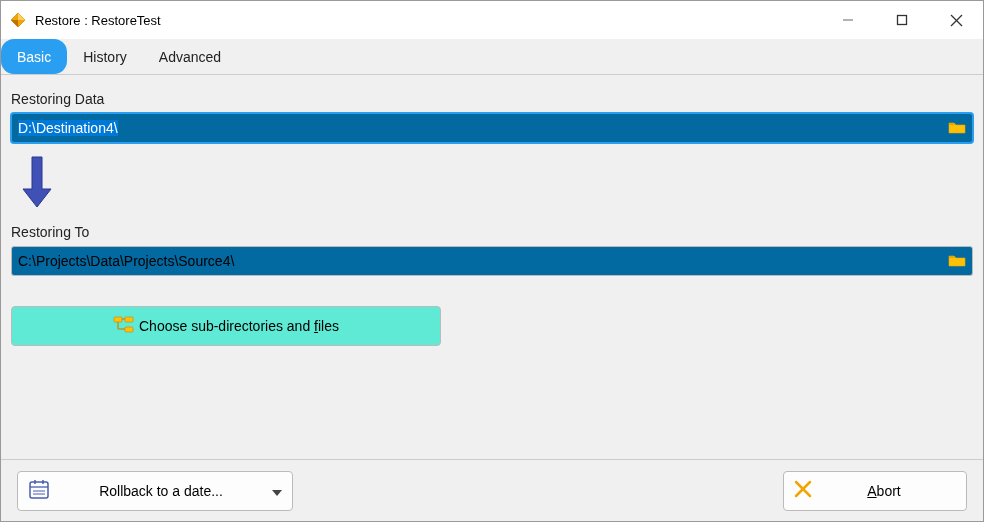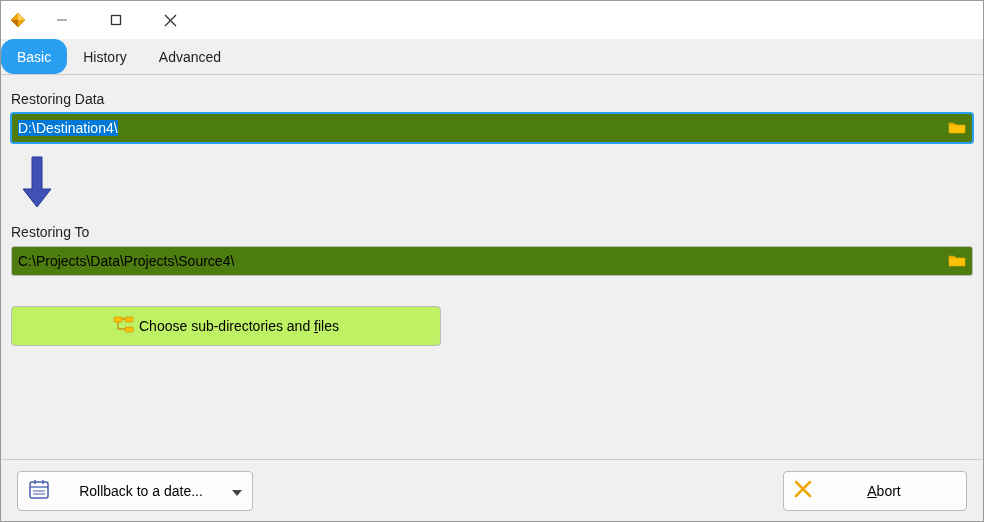--- a/index.html
+++ b/index.html
@@ -68,21 +68,21 @@
   .label {
     font-size: 14px;
     color: #222;
     margin-bottom: 6px;
   }
 
   .path-input {
     display: flex;
     align-items: center;
     height: 30px;
-    background: #4d7c0f;
+    background: #0369a1;
     border: 1px solid #bbb;
     border-radius: 3px;
     padding: 0 6px;
   }
   .path-input.focused {
     border: 1px solid #2a9ef1;
     box-shadow: 0 0 0 1px #2a9ef1;
   }
   .path-input span.sel {
     background: #0078d7;
@@ -105,21 +105,21 @@
     margin: 12px 0 12px 10px;
   }
 
   
   .choose-btn {
     margin-top: 30px;
     width: 430px;
     height: 40px;
     border: 1px solid #bbb;
     border-radius: 4px;
-    background: #bef264;
+    background: #5eead4;
     display: flex;
     align-items: center;
     justify-content: center;
     gap: 4px;
     cursor: pointer;
   }
 
   
   .bottombar {
     position: absolute;
@@ -137,21 +137,21 @@
     height: 40px;
     border: 1px solid #bbb;
     border-radius: 4px;
     background: #fdfdfd;
     display: flex;
     align-items: center;
     cursor: pointer;
     padding: 0 10px;
   }
   .btn-rollback {
-    width: 236px;
+    width: 276px;
   }
   .btn-rollback .blabel { flex: 1; text-align: center; }
   .btn-restore {
     width: 246px;
     border: 1px solid #2a9ef1;
     box-shadow: 0 0 0 1px #2a9ef1;
     justify-content: center;
   }
   .btn-restore .blabel { flex: 1; text-align: center; }
   .btn-abort {
@@ -166,20 +166,21 @@
 <body>
 
 <div class="titlebar">
   <span class="app-icon">
     <svg width="18" height="18" viewBox="0 0 18 18">
       <polygon points="9,2 16,9 9,16 2,9" fill="#f0a500" stroke="#d08000" stroke-width="0.7"></polygon>
       <polygon points="9,2 16,9 9,9" fill="#ffd060"></polygon>
       <polygon points="2,9 9,9 9,16" fill="#c07000"></polygon>
     </svg>
   </span>
+  <span class="title">Restore : RestoreTest</span>
   <div class="winbtns">
     <div class="winbtn">
       <svg width="12" height="12">
           <line x1="1" y1="6" x2="11" y2="6" stroke="#888" stroke-width="1.3"></line>
         </svg>
     </div>
     <div class="winbtn">
       <svg width="12" height="12">
           <rect x="1.5" y="1.5" width="9" height="9" fill="none" stroke="#333" stroke-width="1.3"></rect>
         </svg>

